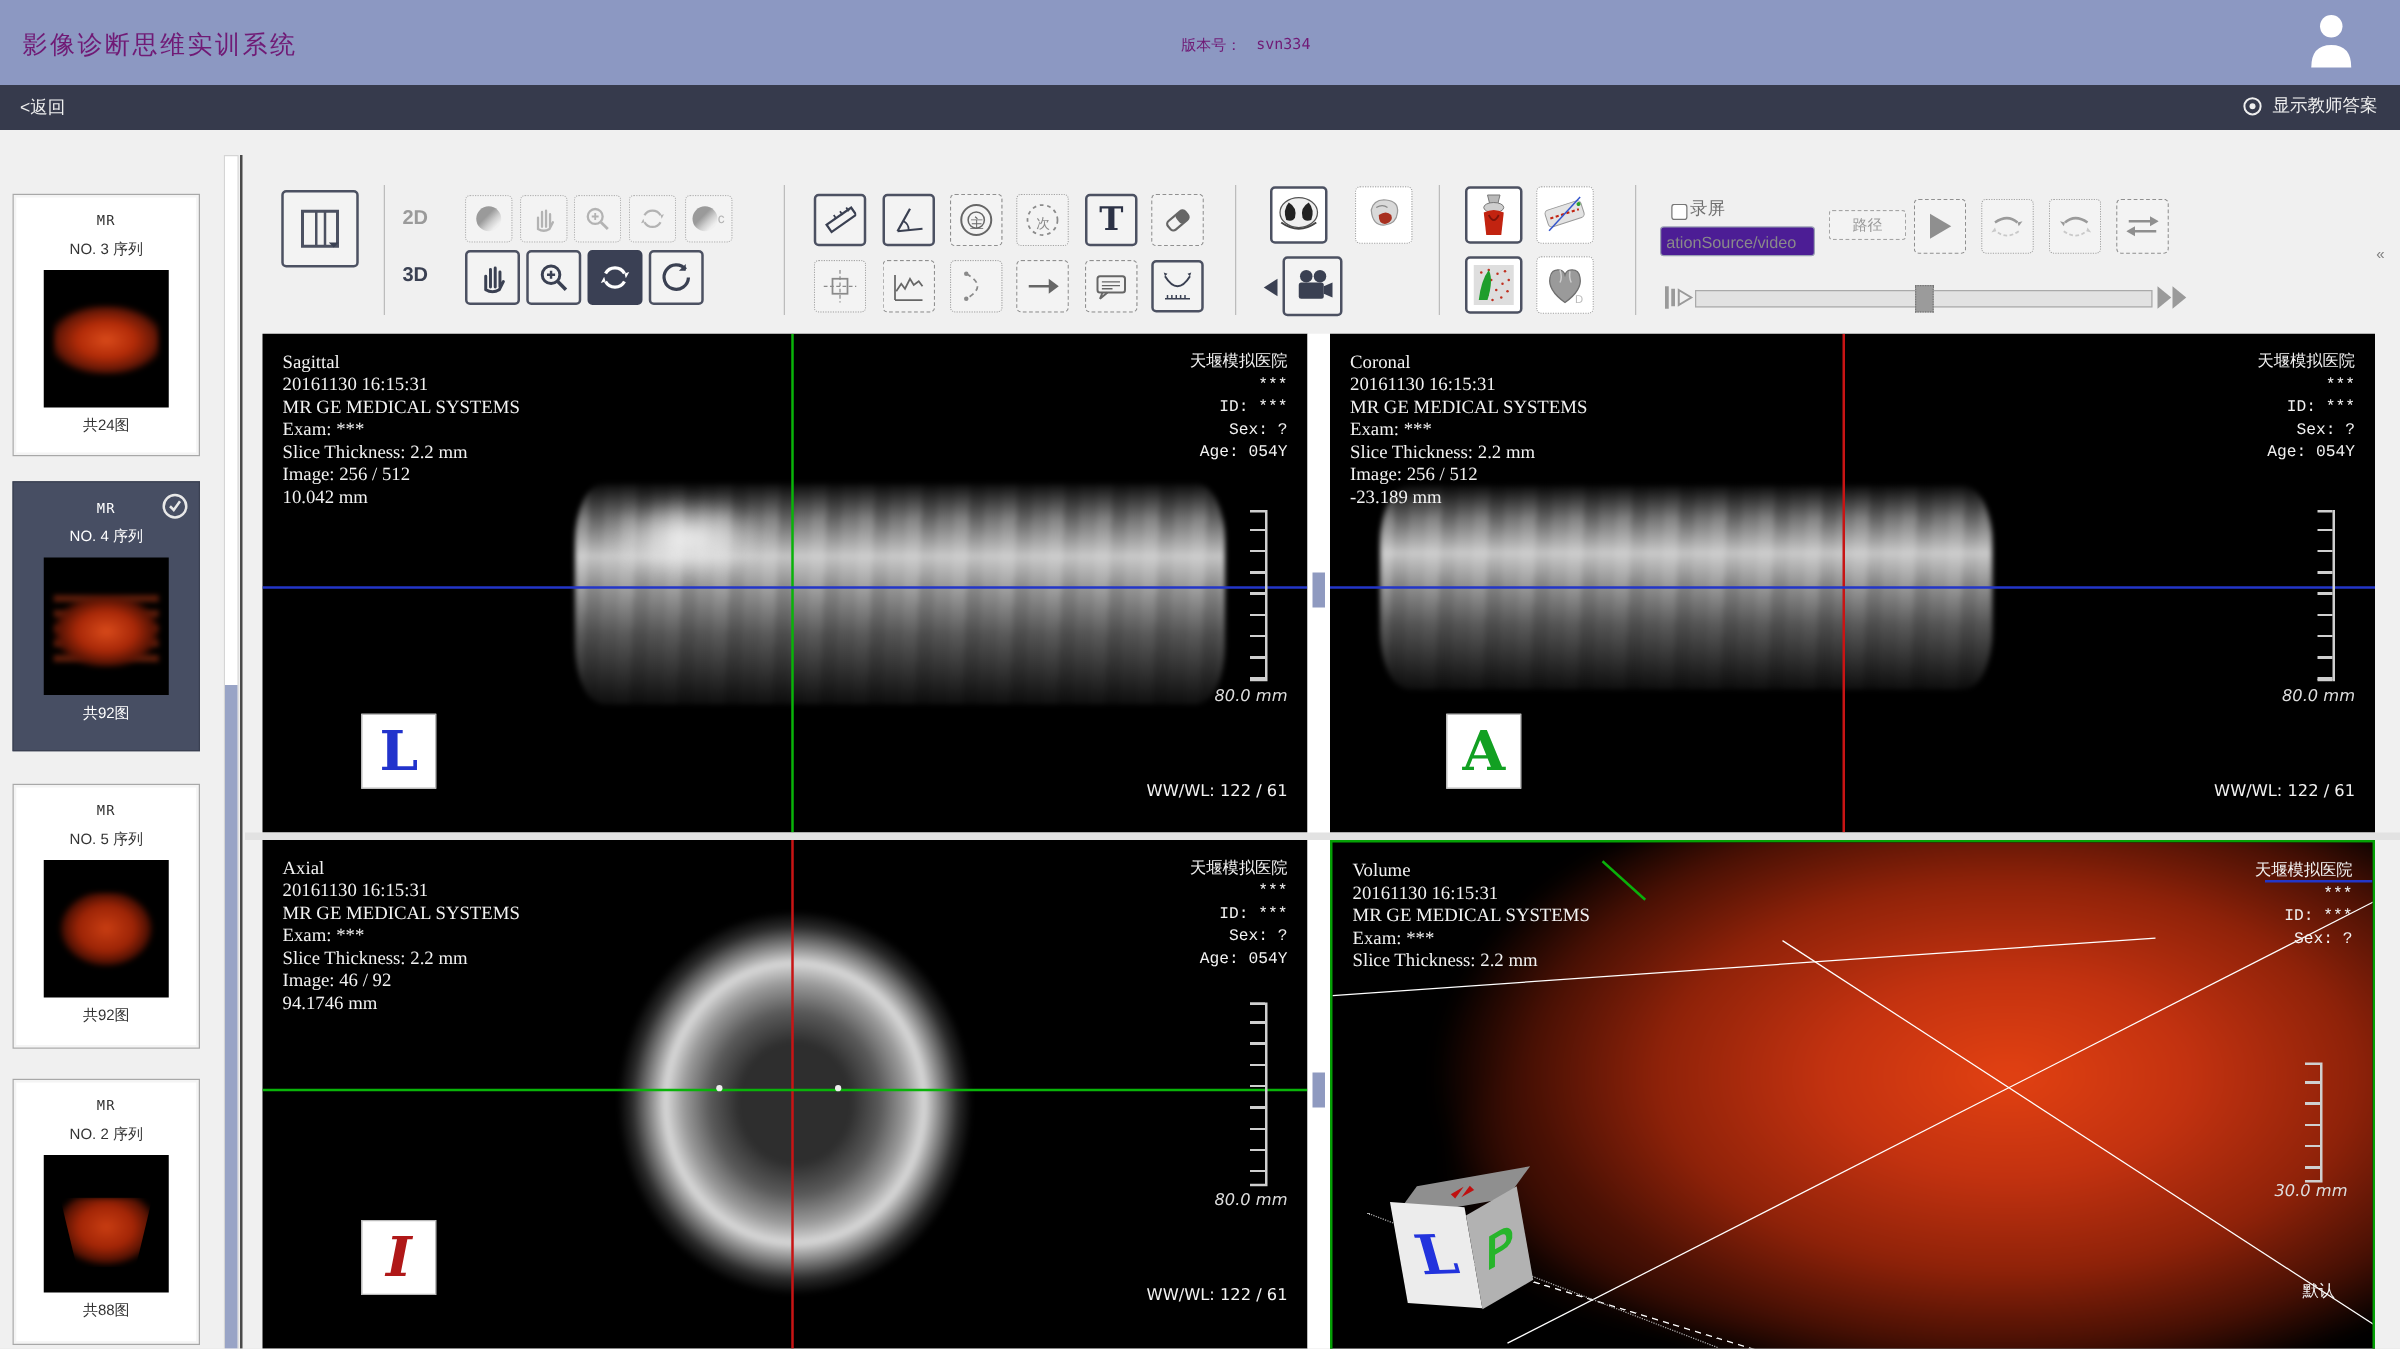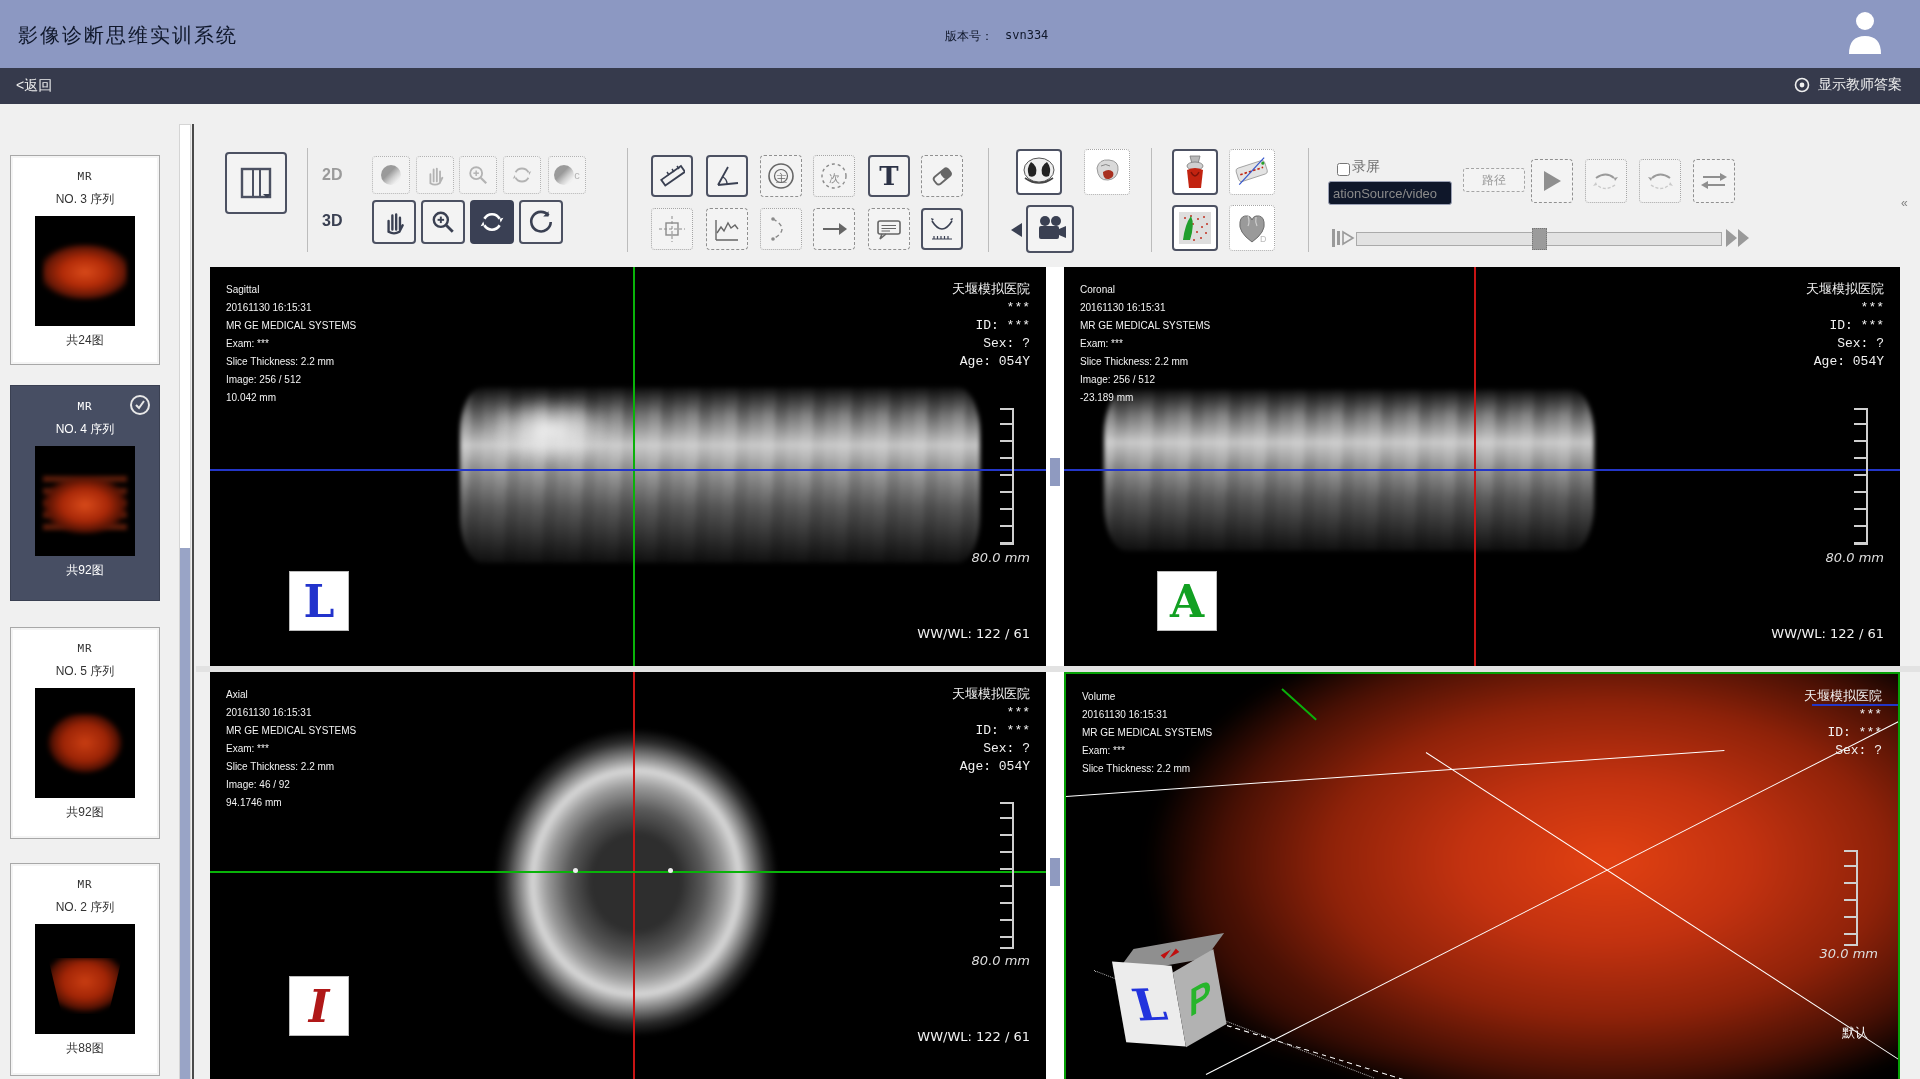--- a/index.html
+++ b/index.html
@@ -1,19 +1,19 @@
 <!DOCTYPE html>
 <html><head>
 <meta charset="utf-8">
 <style>
   html,body{margin:0;padding:0;background:#e8e8e8;font-family:"Liberation Sans",sans-serif;}
   #app{position:relative;width:1920px;height:1079px;overflow:hidden;background:#f0f0f0;}
   .abs{position:absolute;}
   
-  #hdr{left:0;top:0;width:1920px;height:68px;background:#8c98c2;color:#0f172a;}
+  #hdr{left:0;top:0;width:1920px;height:68px;background:#8c98c2;color:#701a75;}
   #hdr .title{left:18px;top:22px;font-size:20px;letter-spacing:2px;}
   #hdr .ver-label{left:945px;top:28px;font-size:12px;}
   #hdr .ver-val{left:1005px;top:28px;font-size:12px;font-family:"DejaVu Sans Mono",monospace;}
   #avatar{left:1843px;top:8px;width:44px;height:48px;cursor:pointer;}
   #navbar{left:0;top:68px;width:1920px;height:36px;background:#363a4c;color:#eee;}
   #back{left:16px;top:9px;font-size:14px;cursor:pointer;}
   #show-ans{right:18px;top:8px;font-size:14px;cursor:pointer;display:flex;align-items:center;gap:7px;}
   #tabstrip{left:0;top:104px;width:1920px;height:22px;background:#8c98c2;}
   .tab{top:0;height:22px;line-height:22px;font-size:13px;text-align:center;cursor:pointer;}
   #tab2d{left:1754px;width:74px;color:#fff;}
@@ -40,27 +40,27 @@
   .b-en{border:2px solid #4c5162;color:#3a4052;}
   .b-mid{border:1px dashed #909090;color:#666;}
   .b-lt{border:1px dotted #a5a5a5;color:#8a8a8a;}
   .b-act{background:#3a4054;border:2px solid #3a4054;color:#fff;}
   .mode-lb{font-size:16px;font-weight:bold;}
   .contrast{width:20px;height:20px;border-radius:50%;background:linear-gradient(135deg,#555 40%,#bbb 62%,#eee 80%);}
   .b-dis .contrast{background:linear-gradient(135deg,#9a9a9a 40%,#cfcfcf 62%,#efefef 80%);}
   .icontxt{font-size:11px;}
   #rec-label{left:1352px;top:158px;font-size:14px;color:#707070;}
   #rec-check{left:1333px;top:160px;width:13px;height:13px;}
-  #path-input{left:1328px;top:181px;width:124px;height:24px;border:1px solid #9aa0b4;border-radius:3px;background:#0f172a;color:#8a8a8a;font-size:13px;padding:0 4px;box-sizing:border-box;}
+  #path-input{left:1328px;top:181px;width:124px;height:24px;border:1px solid #9aa0b4;border-radius:3px;background:#4c1d95;color:#8a8a8a;font-size:13px;padding:0 4px;box-sizing:border-box;}
   #path-btn{left:1463px;top:168px;width:60px;height:22px;border:1px dashed #a5a5a5;border-radius:3px;color:#9a9a9a;font-size:12px;background:#f3f3f3;display:flex;align-items:center;justify-content:center;cursor:pointer;}
   #anim-slider-track{left:1356px;top:232px;width:364px;height:12px;background:#e2e2e2;border:1px solid #aaa;cursor:pointer;}
   #anim-slider-thumb{left:1532px;top:228px;width:13px;height:20px;background:#9b9b9b;border:1px dotted #777;cursor:pointer;}
   
   .vp{background:#000;overflow:hidden;color:#f2f2f2;}
-  .ovl{position:absolute;left:16px;top:14px;font-size:10px;line-height:18px;font-family:Liberation Sans, sans-serif;font-weight:300;}
+  .ovl{position:absolute;left:16px;top:14px;font-size:15px;line-height:18px;font-family:Liberation Serif, serif;font-weight:300;}
   .ovr{position:absolute;right:16px;top:14px;font-size:13px;line-height:18px;text-align:right;font-family:Liberation Mono, monospace;}
   .wwwl{position:absolute;right:16px;font-size:13px;font-family:"DejaVu Sans",sans-serif;}
   .scale-lb{position:absolute;right:16px;font-size:13px;font-style:italic;color:#ddd;font-family:"DejaVu Sans",sans-serif;}
   .ruler{position:absolute;left:790px;width:12px;border-right:2px solid #cfcfcf;background:repeating-linear-gradient(180deg,rgba(0,0,0,0) 0 15px,#cfcfcf 15px 17px);}
   .ruler:before,.ruler:after{content:"";position:absolute;right:0;width:12px;height:2px;background:#cfcfcf;}
   .ruler:before{top:0;} .ruler:after{bottom:0;}
   .obox{position:absolute;width:58px;height:58px;background:#fff;border:1px solid #bbb;display:flex;align-items:center;justify-content:center;font-size:44px;font-weight:bold;font-family:"DejaVu Serif",serif;}
   .xline{position:absolute;}
   .mr-band{position:absolute;filter:blur(2px);border-radius:22px/46px;background:linear-gradient(180deg,rgba(5,5,5,.95) 0%,rgba(110,110,110,.55) 16%,rgba(215,215,215,.85) 33%,rgba(160,160,160,.65) 48%,rgba(75,75,75,.8) 68%,rgba(8,8,8,.95) 100%),repeating-linear-gradient(92deg,#9a9a9a 0 12px,#565656 12px 24px,#7b7b7b 24px 38px);}
   .mr-bright{position:absolute;filter:blur(6px);background:radial-gradient(ellipse 50% 50% at 50% 50%,rgba(255,255,255,.9),rgba(255,255,255,0) 70%);}

